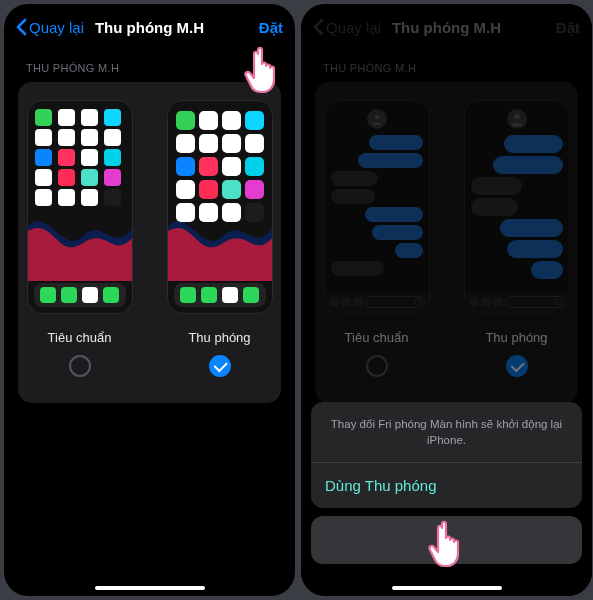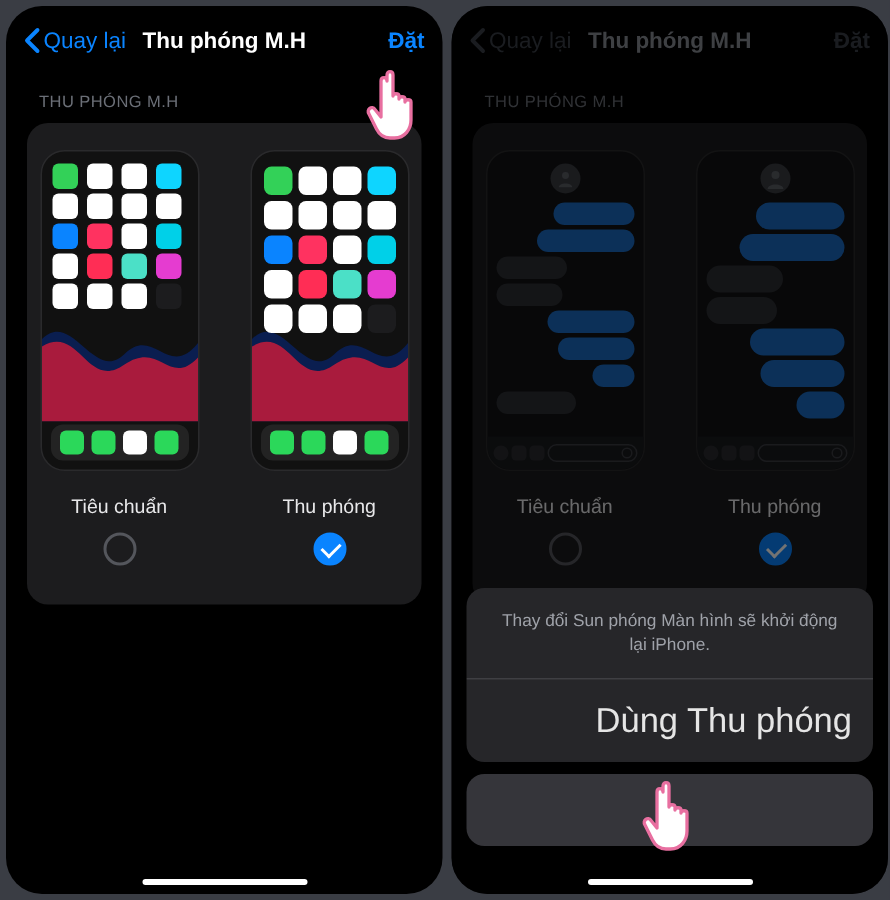--- a/index.html
+++ b/index.html
@@ -218,23 +218,23 @@
   }
   .sheet-msg {
     color: #9fa2a9;
     font-size: 11.5px;
     text-align: center;
     padding: 14px 18px;
     border-bottom: 1px solid rgba(80,80,85,0.6);
     line-height: 1.4;
   }
   .sheet-action {
-    color: #e5e5e5;
-    font-size: 23px;
-    text-align: right;
+    color: #5eead4;
+    font-size: 15px;
+    text-align: left;
     padding: 14px;
   }
   .sheet-cancel {
     background: rgba(55,55,60,0.97);
     border-radius: 12px;
     height: 48px;
   }
   
   .cursor-hand {
     position: absolute;
@@ -423,21 +423,21 @@
             </div>
         </div>
       </div>
       <div class="label">Thu phóng</div>
       <div class="radio selected"></div>
     </div>
   </div>
 
   <div class="sheet-overlay">
     <div class="sheet-group">
-      <div class="sheet-msg">Thay đổi Sun phóng Màn hình sẽ khởi động lại iPhone.</div>
+      <div class="sheet-msg">Thay đổi Fri phóng Màn hình sẽ khởi động lại iPhone.</div>
       <div class="sheet-action">Dùng Thu phóng</div>
     </div>
     <div class="sheet-cancel"></div>
     <div style="height:22px;"></div>
   </div>
 
   <div class="home-indicator" style="z-index:20;"></div>
 
   <svg class="cursor-hand" style="bottom:22px; left:50%; transform:translateX(-50%);" viewBox="0 0 60 60">
     <path d="M25 10 C25 7 29 7 29 10 L29 24 C29 22 33 22 33 24 L33 26 C33 24 37 24 37 26 L37 28 C37 26 41 26 41 28 L41 40 C41 46 37 52 30 52 L27 52 C23 52 20 50 18 46 L13 36 C11 33 15 30 17 33 L21 38 L21 14 C21 11 25 11 25 14 Z" fill="#fff" stroke="#e86fa0" stroke-width="2.2" stroke-linejoin="round"></path>

